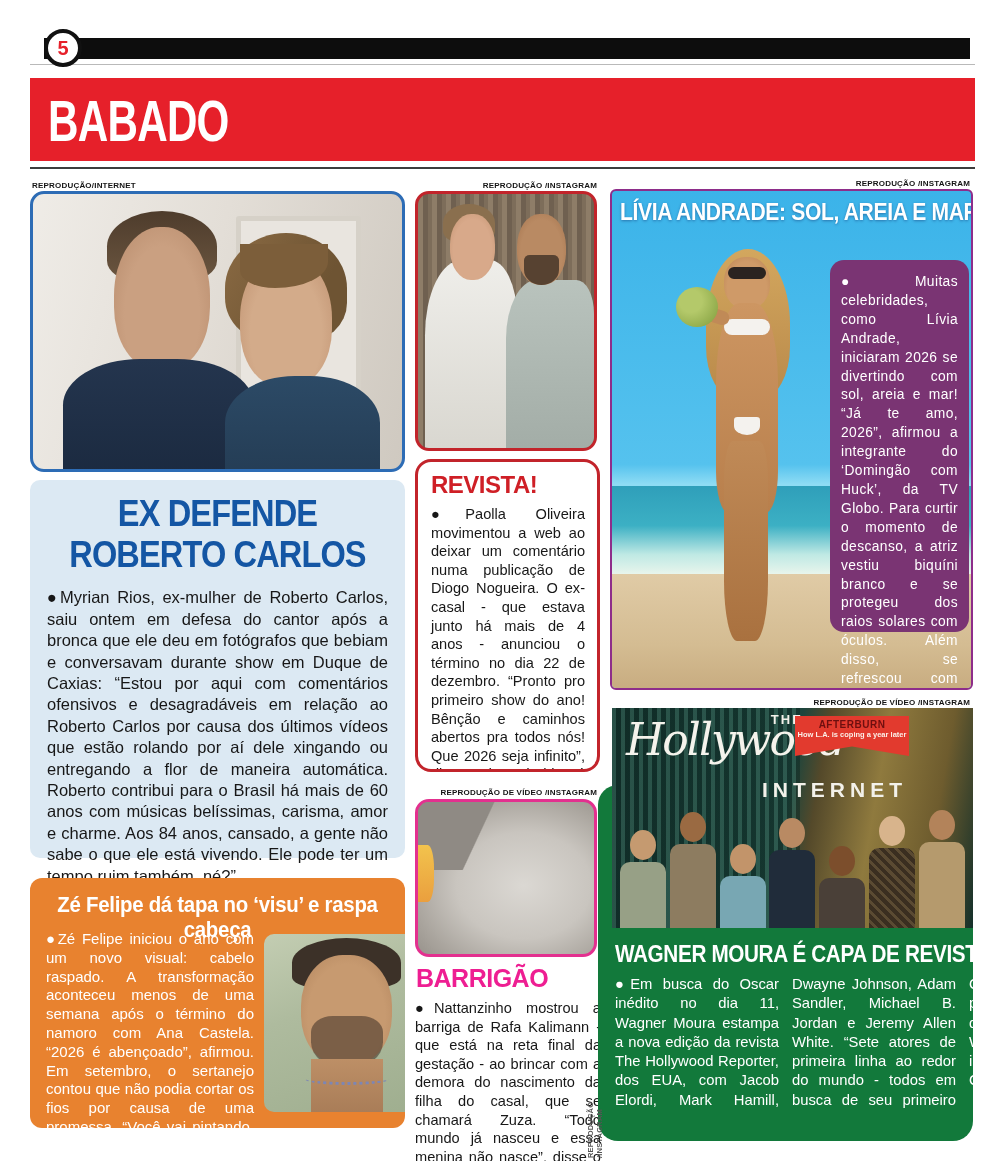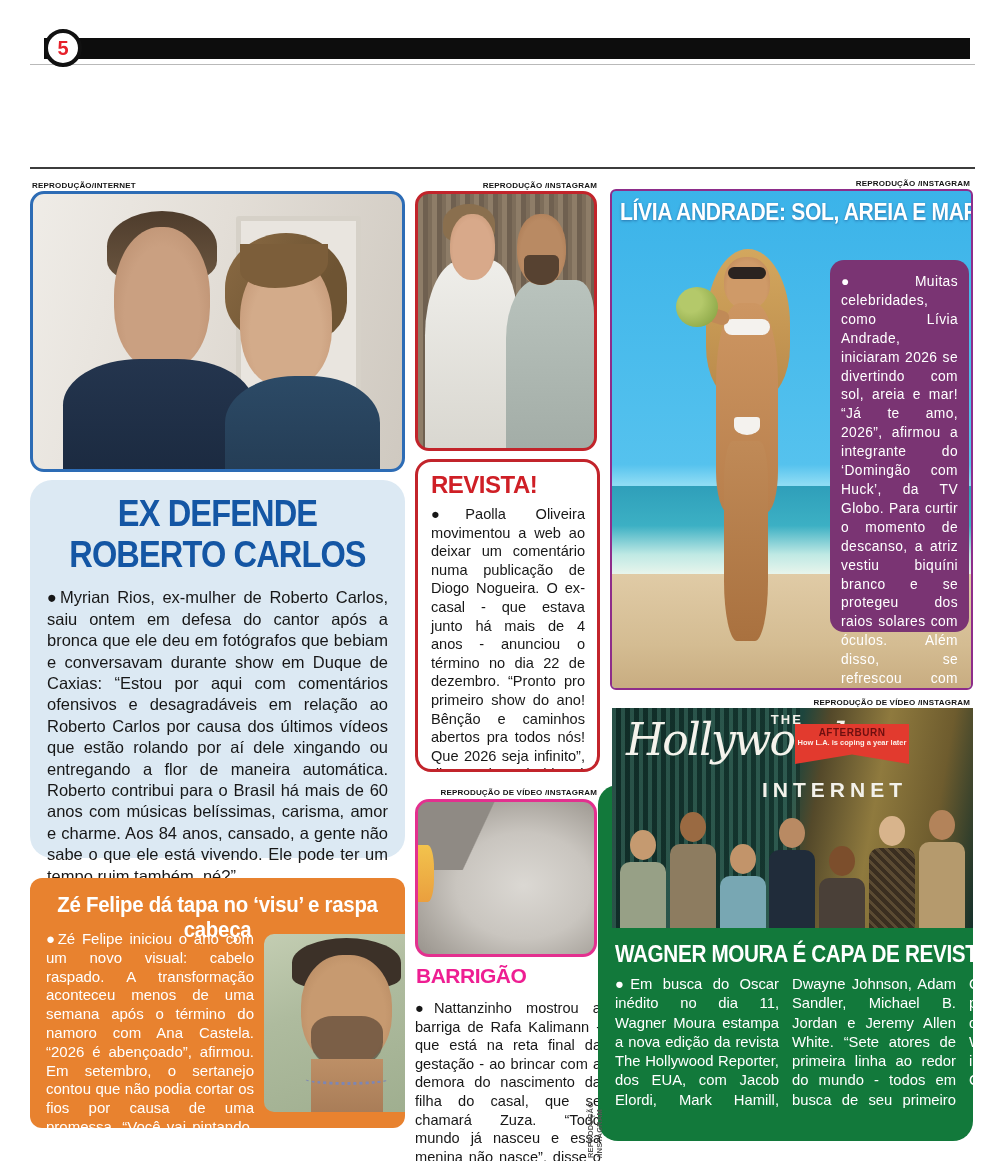--- a/index.html
+++ b/index.html
@@ -43,21 +43,21 @@
              background:linear-gradient(#24354e,#1b2a40); }
   .mr-head { left:56%; top:22%; width:25%; height:48%; background:radial-gradient(ellipse at 50% 60%,#d3ab8a 55%,#bd8f6e 100%); }
   .mr-hair { position:absolute; left:52%; top:14%; width:33%; height:40%; border-radius:55% 55% 40% 45%;
              background:linear-gradient(120deg,#8a6a43,#6e5433 70%); }
   .mr-hair-front { position:absolute; left:56%; top:18%; width:24%; height:16%; border-radius:0 0 60% 40%;
                    background:#7c5e3a; }
   .mr-body { position:absolute; left:52%; top:66%; width:42%; height:38%; border-radius:45% 45% 0 0;
              background:linear-gradient(#2c4a66,#243c54); }
 
   .panel-roberto { position:absolute; left:30px; top:480px; width:375px; height:378px;
-                   background:#dce9f3; border-radius:22px; }
+                   background:#dce9f3; border-radius:10px; }
   .rc-headline { margin-top:14px; text-align:center; color:#1456a4; font-weight:800; font-size:37px;
                  line-height:1.1; letter-spacing:-1px; transform:scaleX(0.88); }
   .rc-body-text { margin:12px 17px 0 17px; font-size:16.5px; line-height:21.4px; text-align:justify;
                   color:#171717; }
 
   .ze-box { position:absolute; left:30px; top:878px; width:375px; height:250px; background:#e8822f;
             border-radius:12px; overflow:hidden; }
   .ze-title { margin-top:15px; text-align:center; color:#fff; font-weight:800; font-size:21.5px;
               letter-spacing:-0.3px; transform:scaleX(0.95); }
   .ze-body { position:absolute; left:16px; top:52px; width:208px; font-size:15px; line-height:18.8px;
@@ -98,21 +98,21 @@
   .curtidas-body { margin:6px 12px 0 13px; font-size:14.6px; line-height:18.6px; text-align:justify; color:#171717; }
 
   .photo-belly { position:absolute; left:415px; top:799px; width:182px; height:158px;
                  border:3px solid #e3308f; border-radius:14px; overflow:hidden;
                  background:
                    radial-gradient(ellipse at 60% 55%, #dbd8d3 0%, #c9c5bf 45%, #a9a49d 75%, #8f8a83 100%); }
   .belly-dark { position:absolute; left:0; top:0; width:60%; height:45%;
                 background:linear-gradient(115deg,#8f8a84 55%,transparent 56%); }
   .belly-yellow { position:absolute; left:0; top:28%; width:9%; height:38%;
                   background:linear-gradient(#f2c34d,#ea9f3e); border-radius:0 40% 40% 0; }
-  .barrigao-headline { position:absolute; left:416px; top:964px; color:#ee1e92; font-size:21px;
+  .barrigao-headline { position:absolute; left:416px; top:964px; color:#ee1e92; font-size:25px;
                        font-weight:800; letter-spacing:-0.5px; }
   .barrigao-body { position:absolute; left:415px; top:999px; width:186px; font-size:14.6px;
                    line-height:18.6px; text-align:justify; color:#171717; }
 
   
   .box-livia { position:absolute; left:610px; top:189px; width:363px; height:501px;
                border:2px solid #8e2d8a; border-radius:6px; overflow:hidden;
                background:linear-gradient(#3bb3e9 0%, #55c2ee 55%, #8edcf4 59%); }
   .sea { position:absolute; left:0; top:295px; width:100%; height:88px;
          background:linear-gradient(#2f9fba 0%, #3cb0c4 45%, #bfe9e4 78%, #e8f5ec 100%); }
@@ -149,21 +149,21 @@
   .thr-cover { position:absolute; left:612px; top:708px; width:361px; height:220px; overflow:hidden;
                background:linear-gradient(100deg,#15332e 0%,#1d453d 48%,#54492a 55%,#8f7a3e 70%,#6e5c2e 86%,#14302a 100%); }
   .thr-curtain { position:absolute; left:0; top:0; width:52%; height:100%;
                  background:repeating-linear-gradient(90deg, rgba(60,110,96,0.5) 0 4px, rgba(10,35,30,0.45) 4px 9px); }
   .thr-the { position:absolute; left:44%; top:4px; color:#f3f1ea; font-size:13px; font-weight:bold;
              letter-spacing:2px; }
   .thr-logo { position:absolute; left:14px; top:6px; width:340px; color:#f5f3ec;
               font-family:"DejaVu Serif", serif; font-style:italic; font-size:44px; letter-spacing:-2px; }
   .thr-reporter { position:absolute; left:150px; top:70px; color:#f3f1ea; font-size:21px; font-weight:bold;
                   letter-spacing:5px; }
-  .thr-ribbon { position:absolute; left:183px; top:16px; width:114px; height:40px; background:#e23a2e;
+  .thr-ribbon { position:absolute; left:183px; top:8px; width:114px; height:40px; background:#e23a2e;
                 clip-path:polygon(0 0,100% 0,100% 100%,50% 76%,0 100%); }
   .thr-ribbon-title { margin:3px 0 0 0; text-align:center; color:#6e0f0f; font-size:10px; font-weight:800;
                       letter-spacing:0.5px; }
   .thr-ribbon-sub { text-align:center; color:#fbeee7; font-size:7.5px; font-weight:bold; }
   .thr-people { position:absolute; left:0; bottom:0; width:100%; height:118px; display:flex;
                 align-items:flex-end; justify-content:space-around; padding:0 6px; }
   .fig { position:relative; width:46px; }
   .fig .h { margin:0 auto; border-radius:50%; width:26px; height:30px; }
   .fig .b { margin:2px auto 0; border-radius:10px 10px 0 0; width:46px; }
   .f1 .h{background:#c59a70;} .f1 .b{height:66px;background:#97a086;}
@@ -183,20 +183,23 @@
 <body>
 
 <div id="page">
 
   <div class="topbar"></div>
   <div class="page-circle">
     <span>5</span>
   </div>
   <div class="header-rule"></div>
 
+  <div class="banner">
+    <div class="banner-title">BABADO</div>
+  </div>
   <div class="banner-rule"></div>
 
   <div class="credit" style="left:32px; top:181px;">REPRODUÇÃO/INTERNET</div>
   <div class="credit credit-right" style="left:415px; width:182px; top:181px;">REPRODUÇÃO /INSTAGRAM</div>
   <div class="credit credit-right" style="left:610px; width:360px; top:179px;">REPRODUÇÃO /INSTAGRAM</div>
   <div class="credit credit-right" style="left:415px; width:182px; top:788px;">REPRODUÇÃO DE VÍDEO /INSTAGRAM</div>
   <div class="credit credit-right" style="left:610px; width:360px; top:698px;">REPRODUÇÃO DE VÍDEO /INSTAGRAM</div>
 
   <div class="photo-roberto">
     <div class="door-line"></div>

